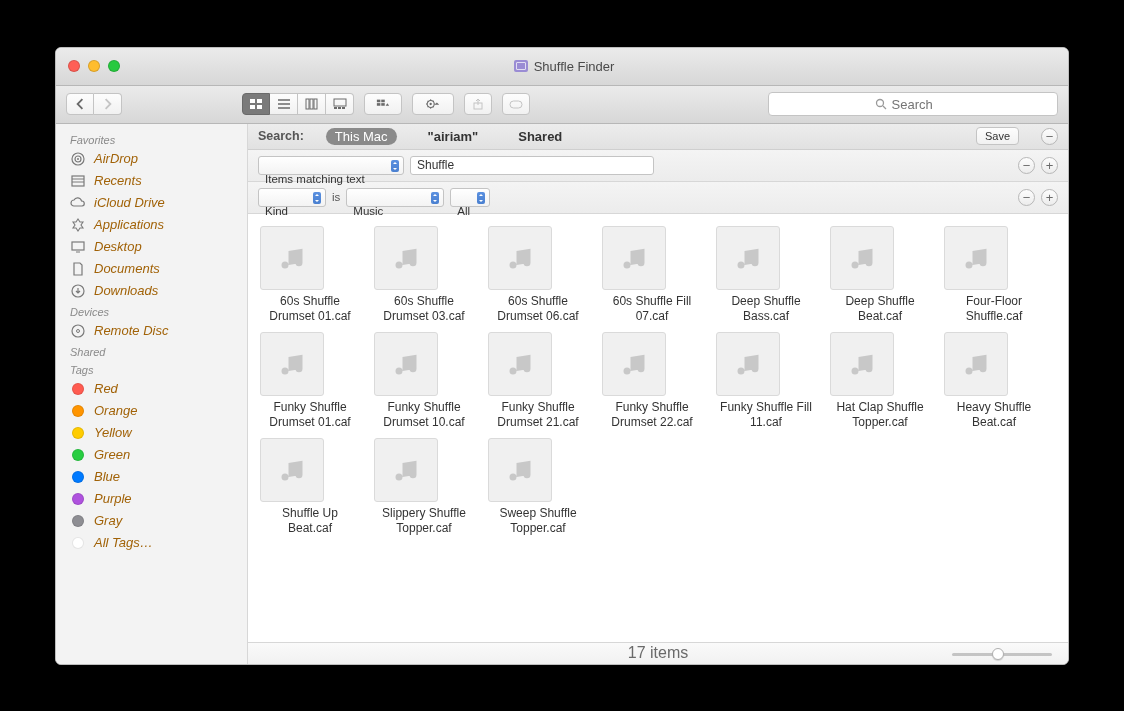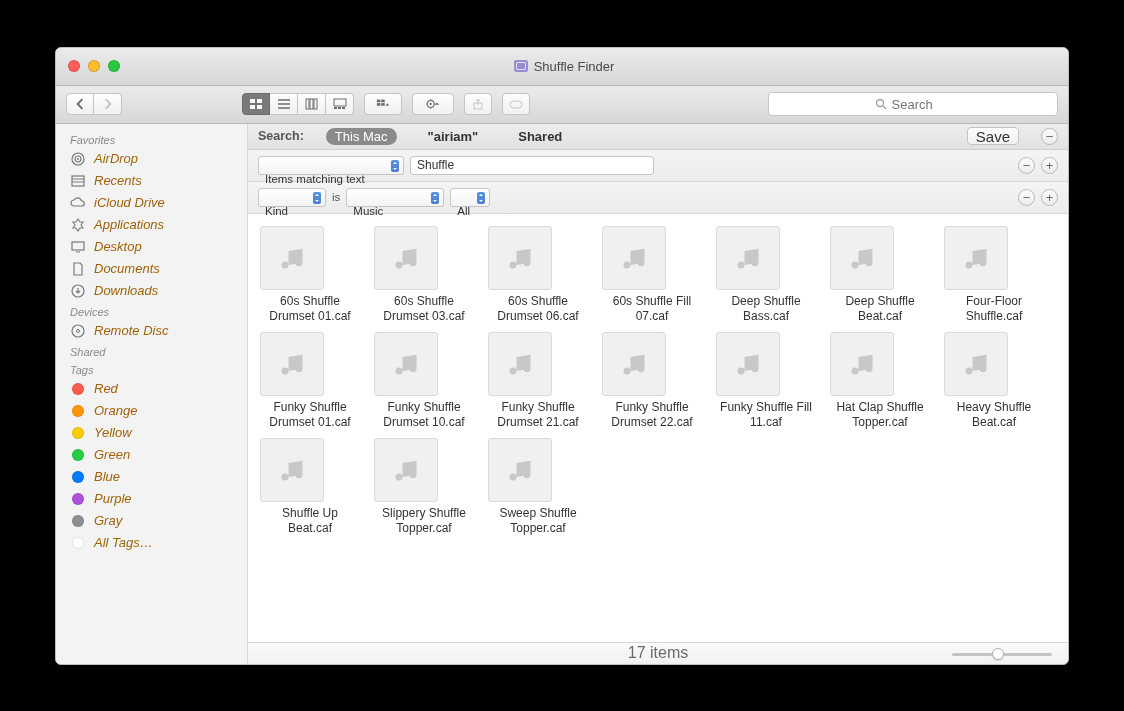--- a/index.html
+++ b/index.html
@@ -39,21 +39,21 @@
   .pill.quoted{font-weight:700;}
   .filterrow { height:32px; background:linear-gradient(#f4f4f4,#ececec); border-bottom:1px solid #d7d7d7; display:flex; align-items:center; padding:0 10px; gap:6px;}
   .popup{height:19px;font-size:11.5px;background:linear-gradient(#fff,#f3f3f3);border:1px solid #c4c4c4;border-radius:3px;padding:16px 16px 0 6px;display:flex;align-items:flex-start;position:relative;color:#333;}
   .popup::after{content:"";position:absolute;right:4px;top:3px;width:8px;height:12px;background:
     linear-gradient(#5a90e0,#4a80d0);border-radius:2px;}
   .popup::before{content:"";position:absolute;right:6px;top:5px;border-left:2px solid transparent;border-right:2px solid transparent;border-bottom:2.5px solid #fff;z-index:1;}
   .popup .dn{position:absolute;right:6px;bottom:4px;border-left:2px solid transparent;border-right:2px solid transparent;border-top:2.5px solid #fff;z-index:1;}
   .textin{height:19px;font-size:12px;border:1px solid #c4c4c4;border-radius:3px;padding:0 6px;background:#fff;color:#333;}
   .rowspacer{flex:1;}
   .rndbtn{width:17px;height:17px;border-radius:50%;border:1px solid #b7b7b7;background:linear-gradient(#fdfdfd,#ececec);display:flex;align-items:center;justify-content:center;font-size:13px;color:#6a6a6a;line-height:1;}
-  .savebtn{height:18px;font-size:15px;background:linear-gradient(#fdfdfd,#f1f1f1);border:1px solid #c4c4c4;border-radius:4px;padding:0 8px;display:flex;align-items:center;}
+  .savebtn{height:18px;font-size:11px;background:linear-gradient(#fdfdfd,#f1f1f1);border:1px solid #c4c4c4;border-radius:4px;padding:0 8px;display:flex;align-items:center;}
   .content { flex:1; background:#fff; overflow:auto; padding:12px;}
   .grid { display:grid; grid-template-columns: repeat(7, 1fr); gap:8px 2px;}
   .file { display:flex; flex-direction:column; }
   .thumb { width:64px; height:64px; background:#f0f0f0; border:1px solid #dadada; border-radius:3px; display:flex; align-items:center; justify-content:center; margin-bottom:4px;}
   .thumb svg{width:28px;height:28px;fill:#c8c8c8;}
   .fname { font-size:12px; color:#333; text-align:center; line-height:1.25; max-width:100px; word-wrap:break-word;}
   .statusbar { height:22px; border-top:1px solid #d7d7d7; background:linear-gradient(#fafafa,#f1f1f1); display:flex; align-items:center; justify-content:center; font-size:16px; color:#6a6a6a; position:relative;}
   .slider{position:absolute; right:16px; width:100px; height:3px; background:#c4c4c4; border-radius:2px; top:10px;}
   .slider .knob{position:absolute; top:-5px; left:40px; width:12px; height:12px; background:#fff; border:1px solid #b0b0b0; border-radius:50%; box-shadow:0 1px 1px rgba(0,0,0,.15);}
   .istxt{font-size:11.5px;color:#555;}

